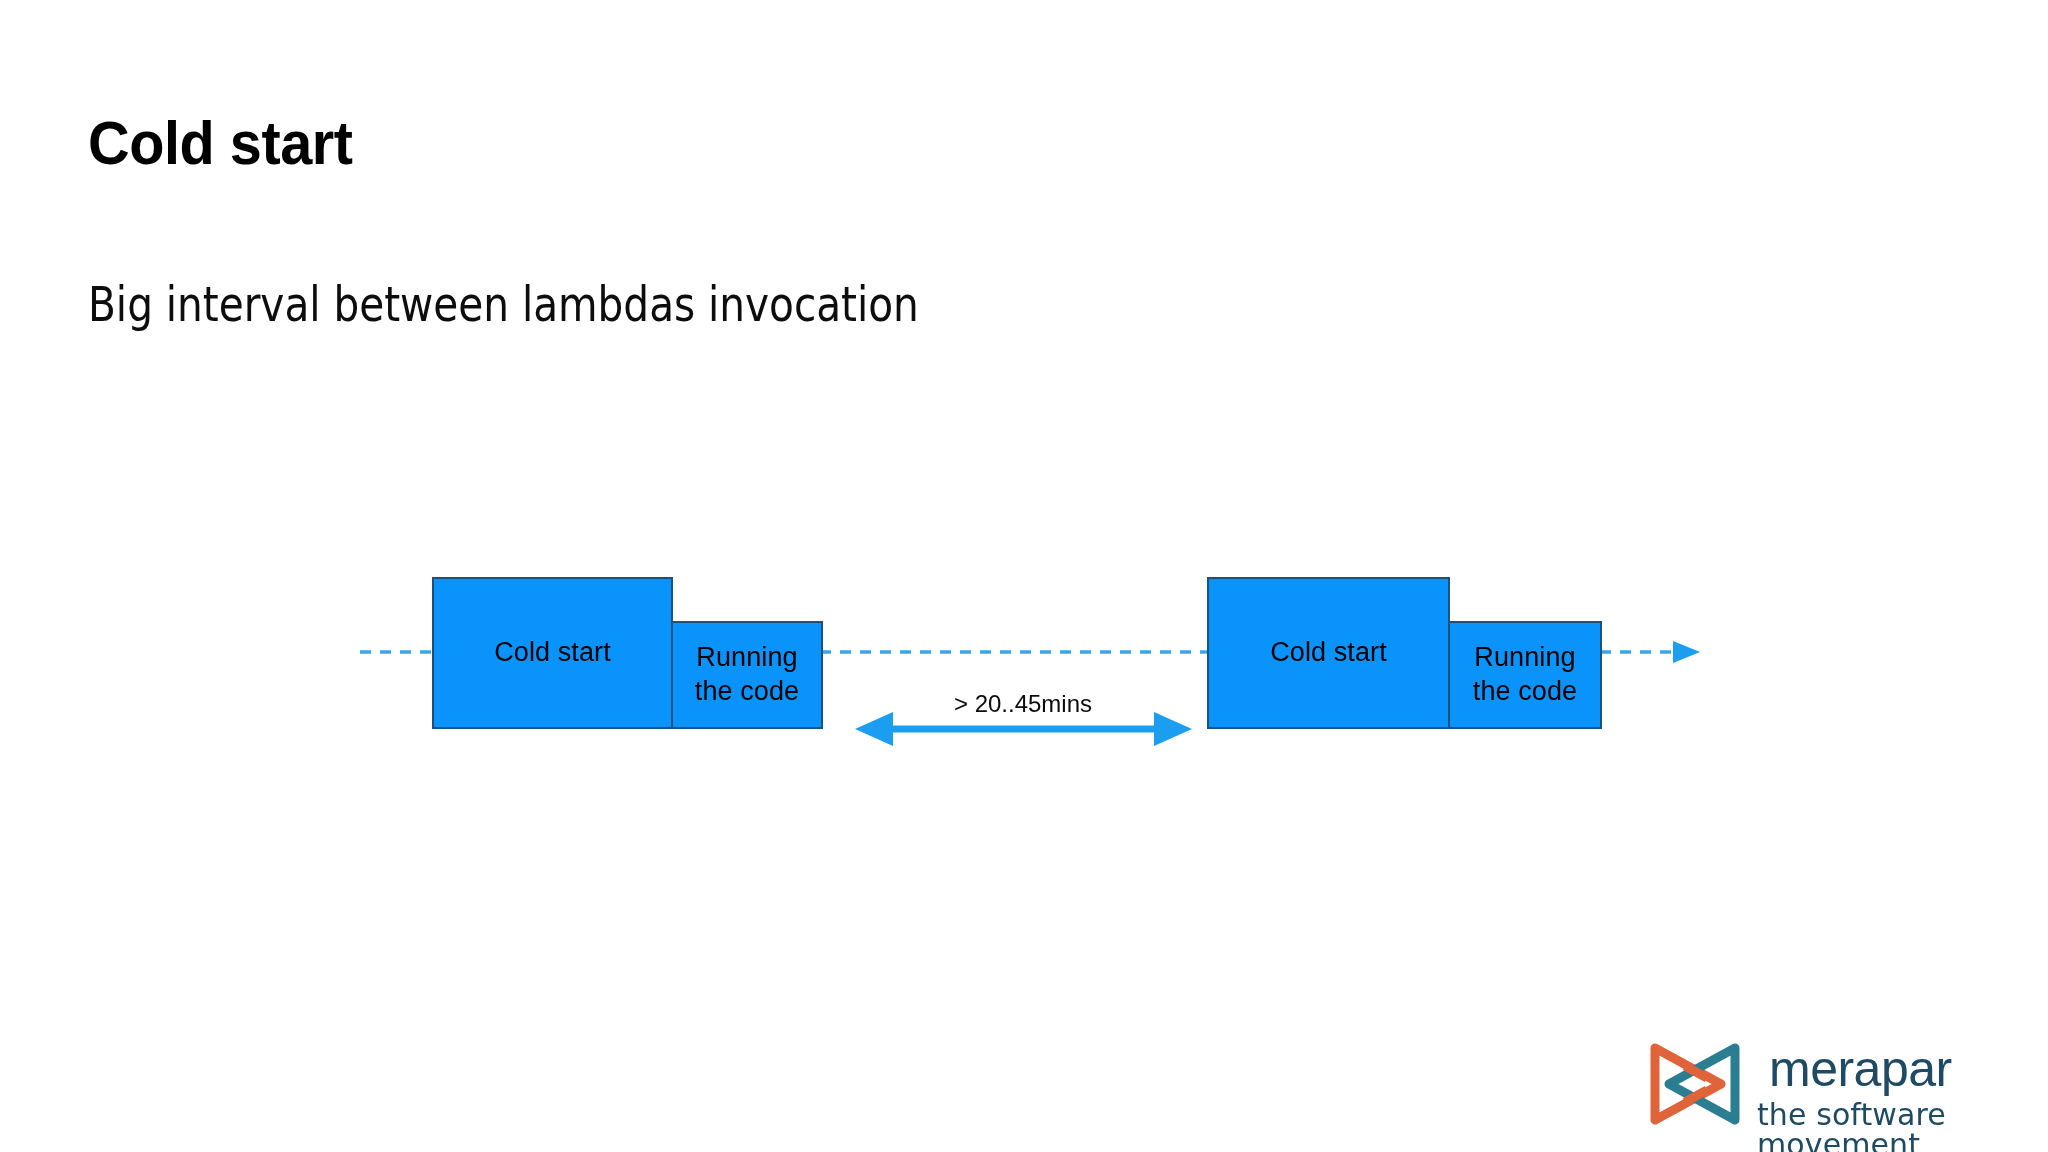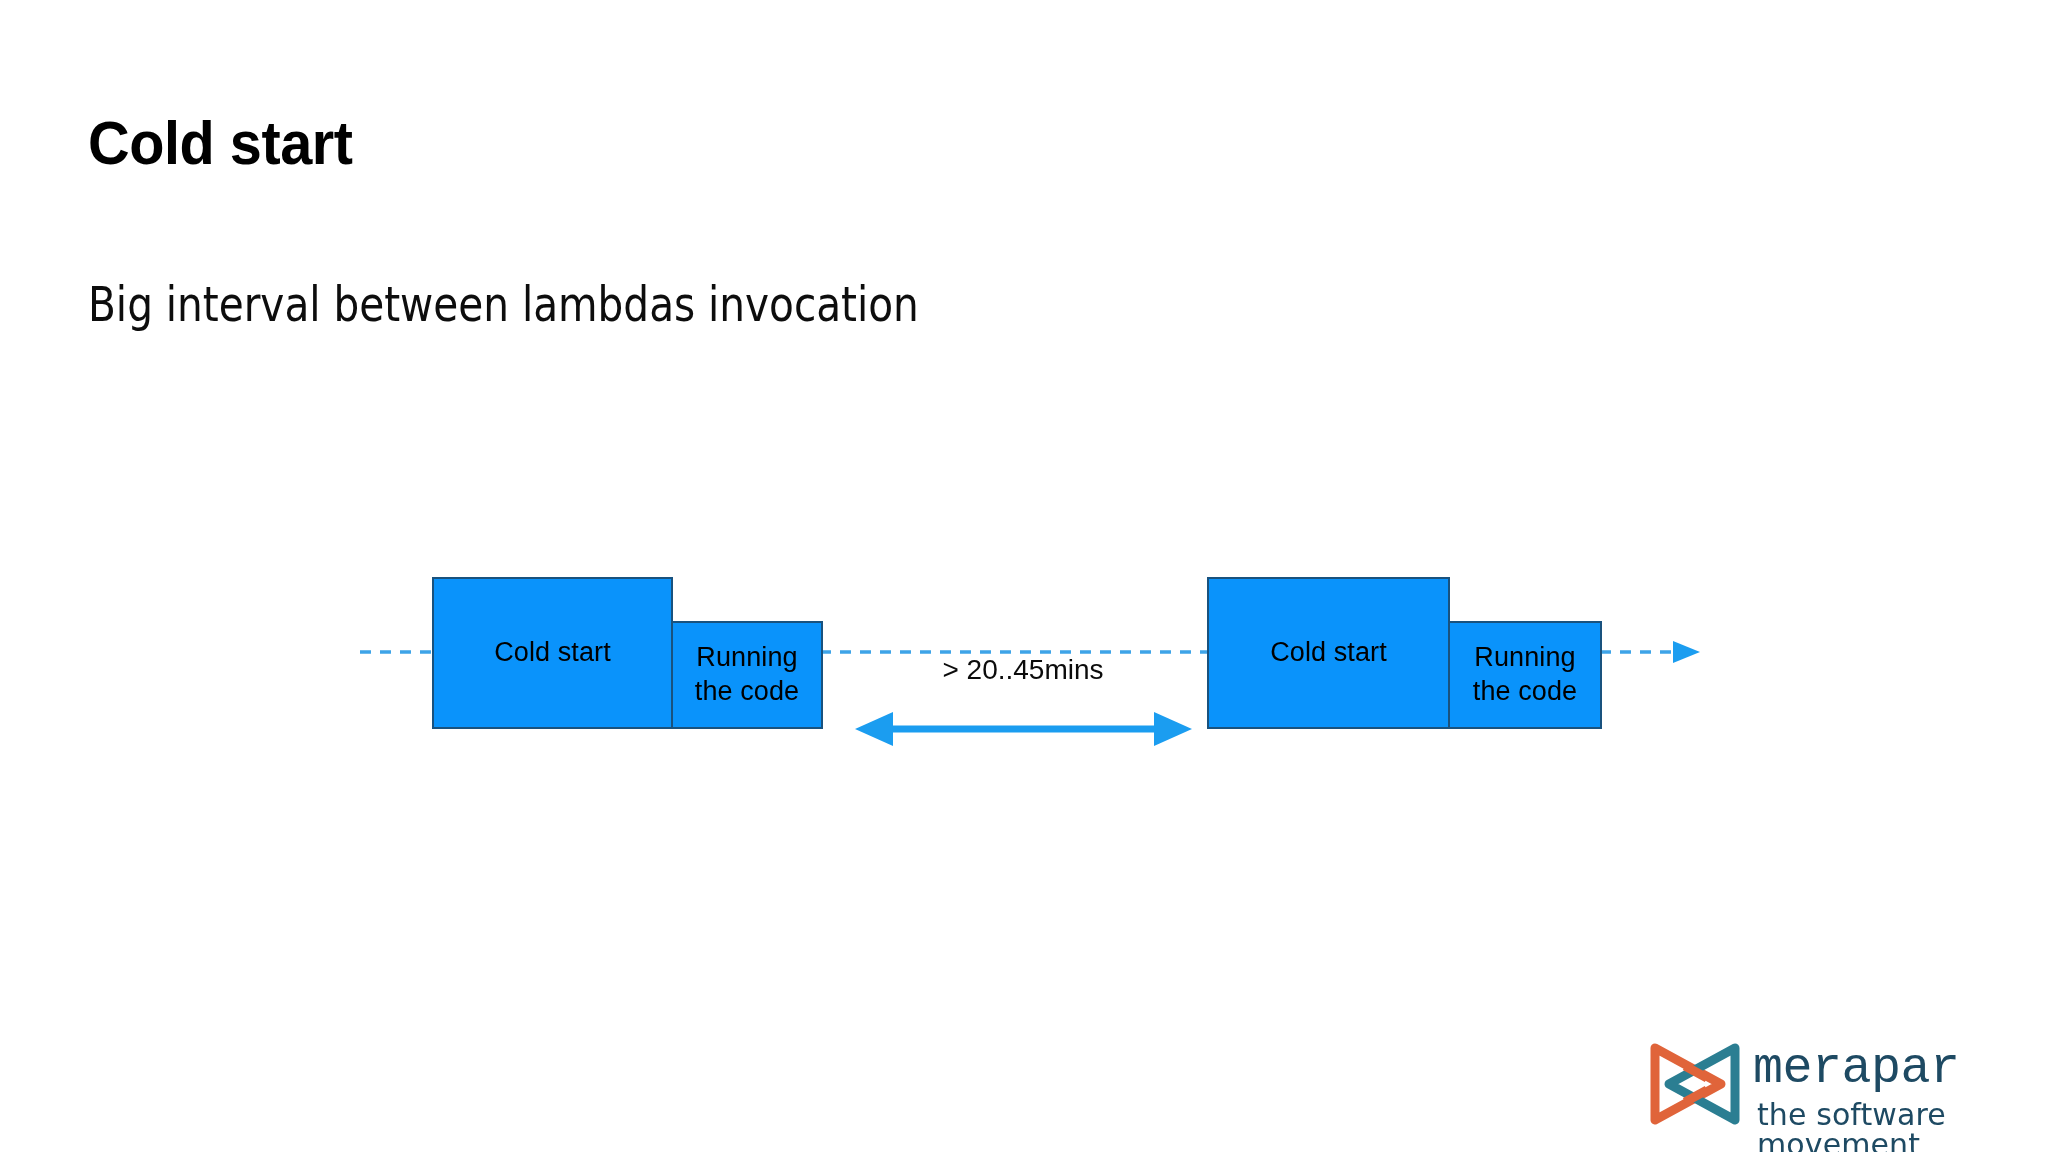--- a/index.html
+++ b/index.html
@@ -91,47 +91,47 @@
   #group-1 .cell-right { width: 152px; }
 
   #group-2 { left: 1207px; top: 577px; }
   #group-2 .cell-left  { width: 243px; }
   #group-2 .cell-right { width: 154px; }
 
   
   #interval-label {
     position: absolute;
     left: 855px;
-    top: 654px;
+    top: 690px;
     width: 336px;
     text-align: center;
     font-family: "Liberation Sans", sans-serif;
-    font-size: 28px;
+    font-size: 24px;
     color: #0b0b0b;
     white-space: nowrap;
   }
 
   
   #logo {
     position: absolute;
     left: 1645px;
     top: 1038px;
     width: 350px;
     height: 96px;
   }
   #logo-mark {
     position: absolute;
     left: 0;
     top: 0;
   }
   #logo-wordmark {
     position: absolute;
-    left: 108px;
+    left: 124px;
     top: 6px;
-    font-family: Liberation Mono, monospace;
+    font-family: Liberation Sans, sans-serif;
     font-size: 50px;
     font-weight: 400;
     letter-spacing: -0.5px;
     color: #1e4a63;
     line-height: 1;
   }
   #logo-tagline {
     position: absolute;
     left: 112px;
     top: 62px;

